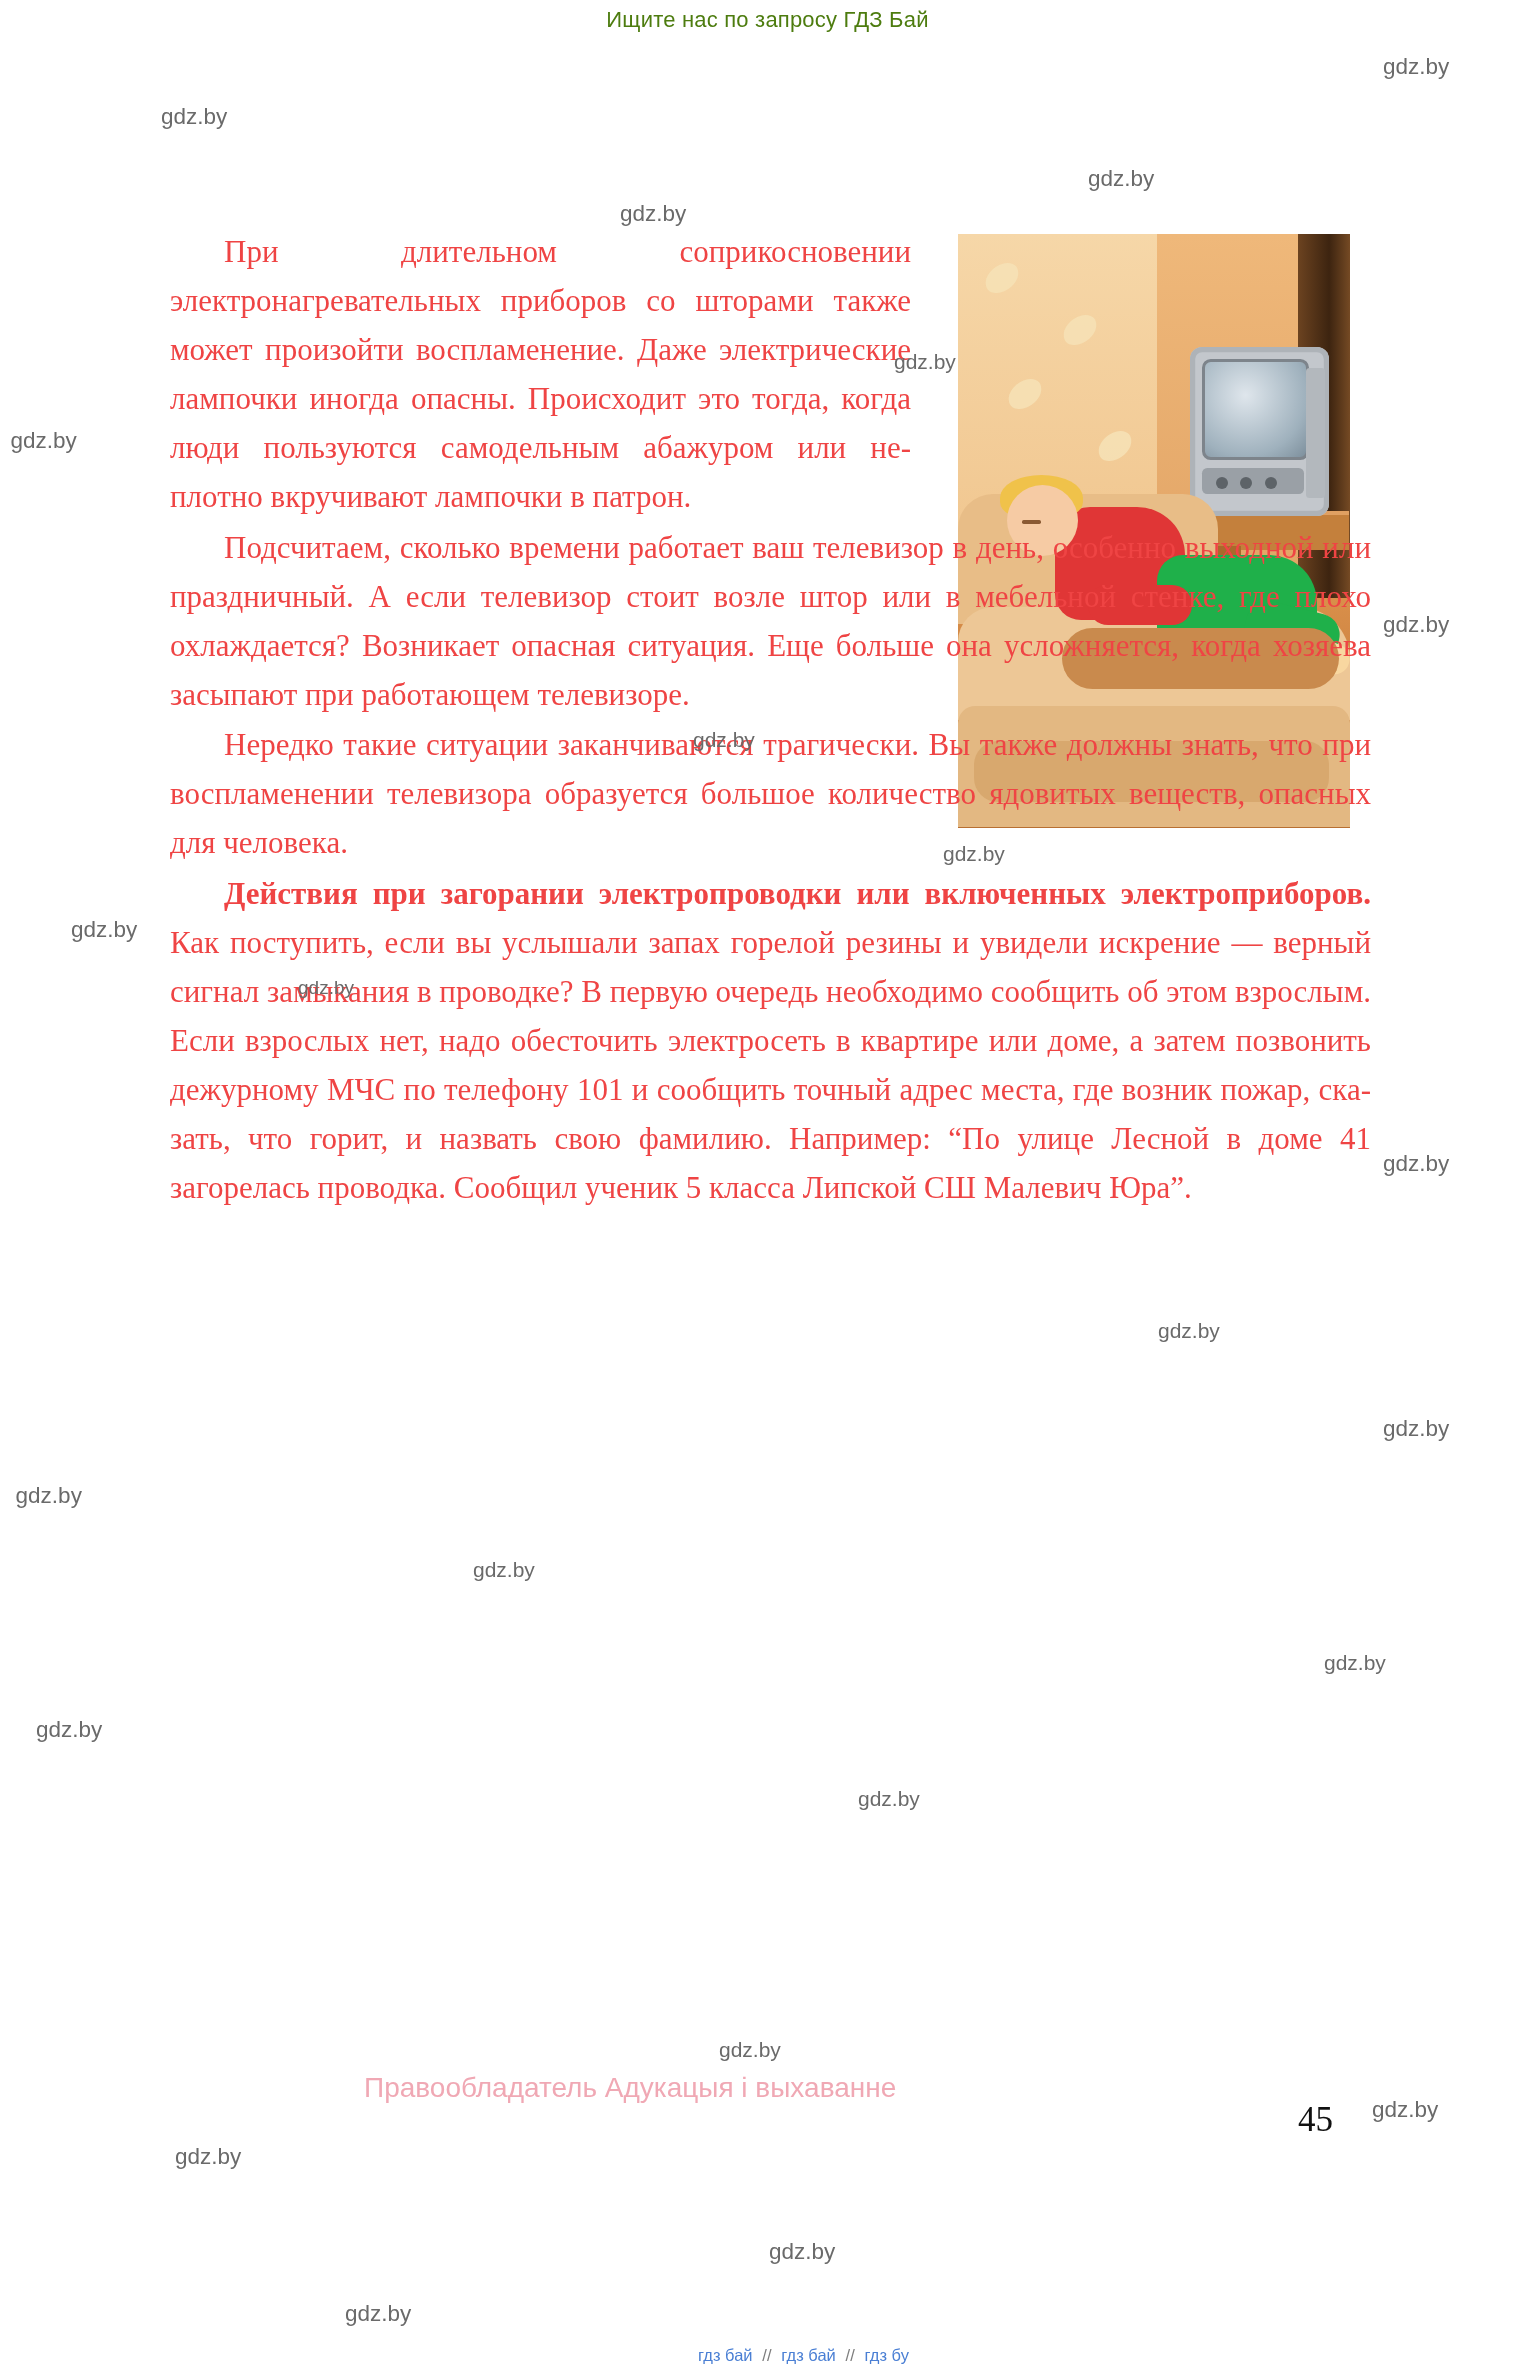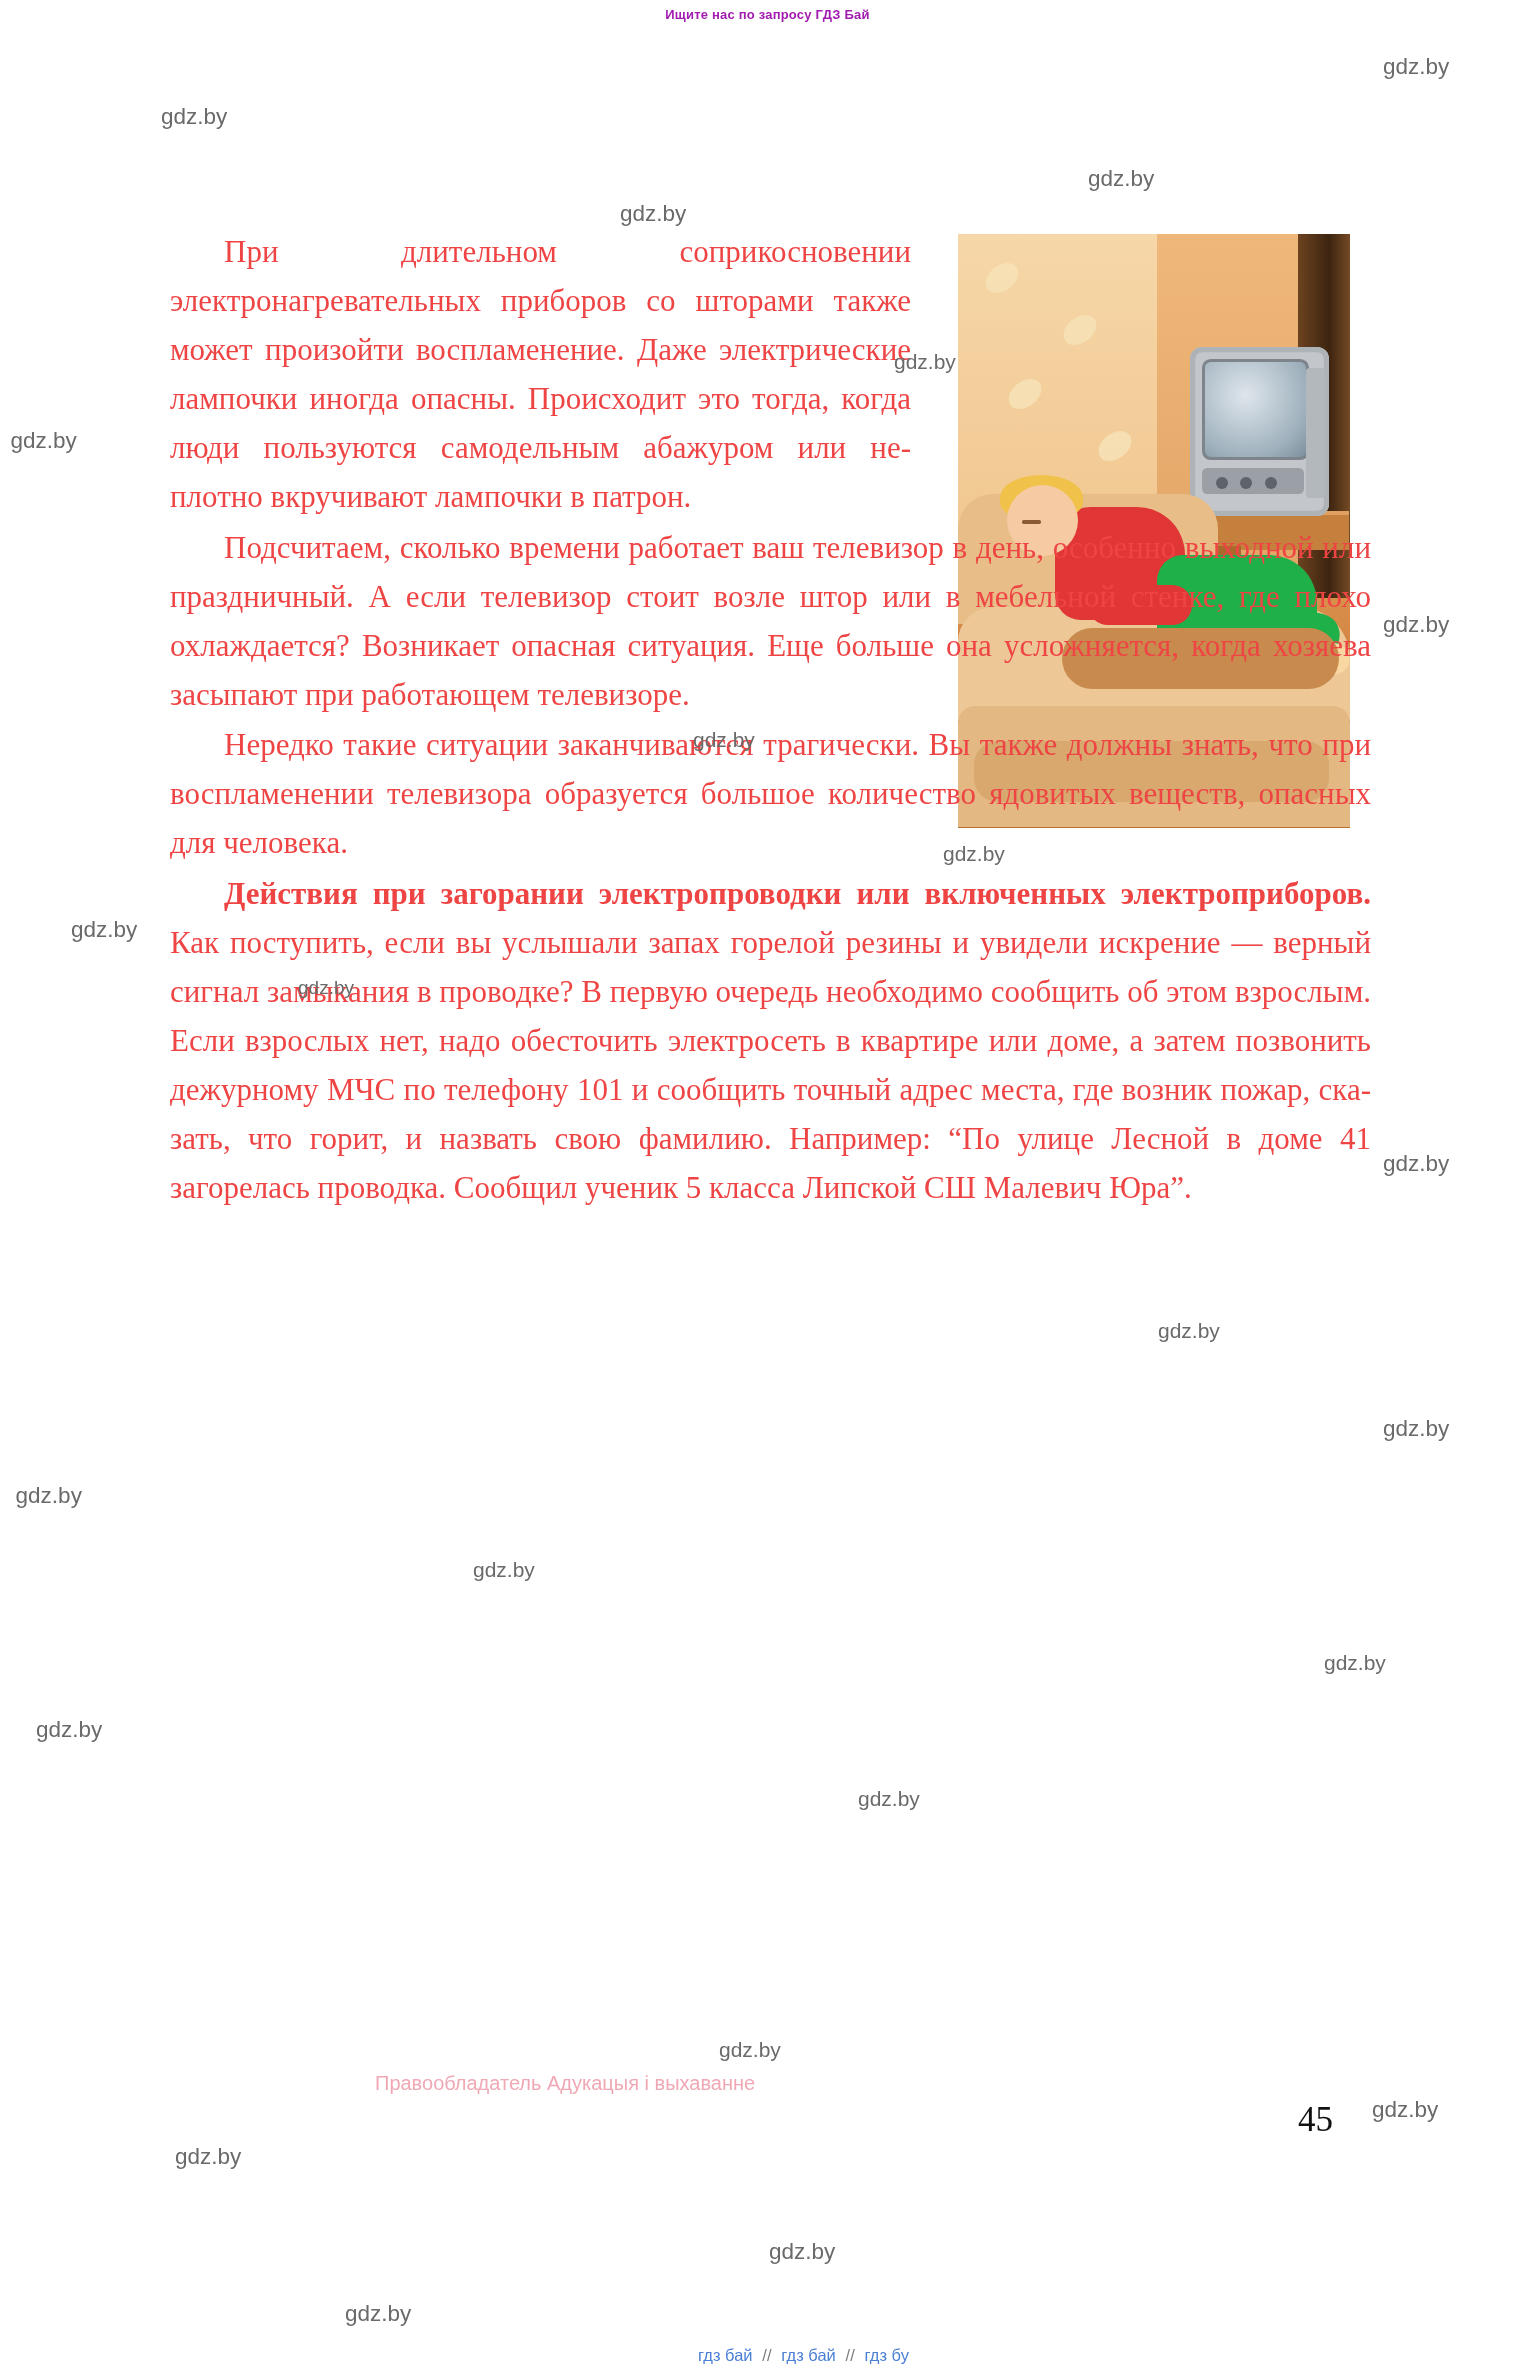--- a/index.html
+++ b/index.html
@@ -16,23 +16,23 @@
   }
 
   
   .top-banner {
     position: absolute;
     top: 7px;
     left: 0;
     width: 100%;
     text-align: center;
     font-family: "Liberation Sans", sans-serif;
-    font-size: 13px;
-    font-weight: bold;
-    color: #a21caf;
+    font-size: 22px;
+    font-weight: normal;
+    color: #4d7c0f;
     letter-spacing: 0.2px;
   }
 
   
   .bottom-footer {
     position: absolute;
     bottom: 12px;
     left: 0;
     width: 100%;
     text-align: center;
@@ -206,24 +206,23 @@
     background: #f8d7a0; border-radius: 15.6px;
     transform: rotate(18deg);
   }
 
   
   .copyright {
     position: absolute;
     left: 364px;
     top: 2072px;
     font-family: "Liberation Sans", sans-serif;
-    font-size: 20px;
+    font-size: 28px;
     color: #f0a8b4;
     white-space: nowrap;
-    margin-left: 11px;
   }
   .page-number {
     position: absolute;
     left: 1298px;
     top: 2072px;
     font-family: "Liberation Serif", serif;
     font-size: 35px;
     color: #111;
     margin-top: 28px;
   }

